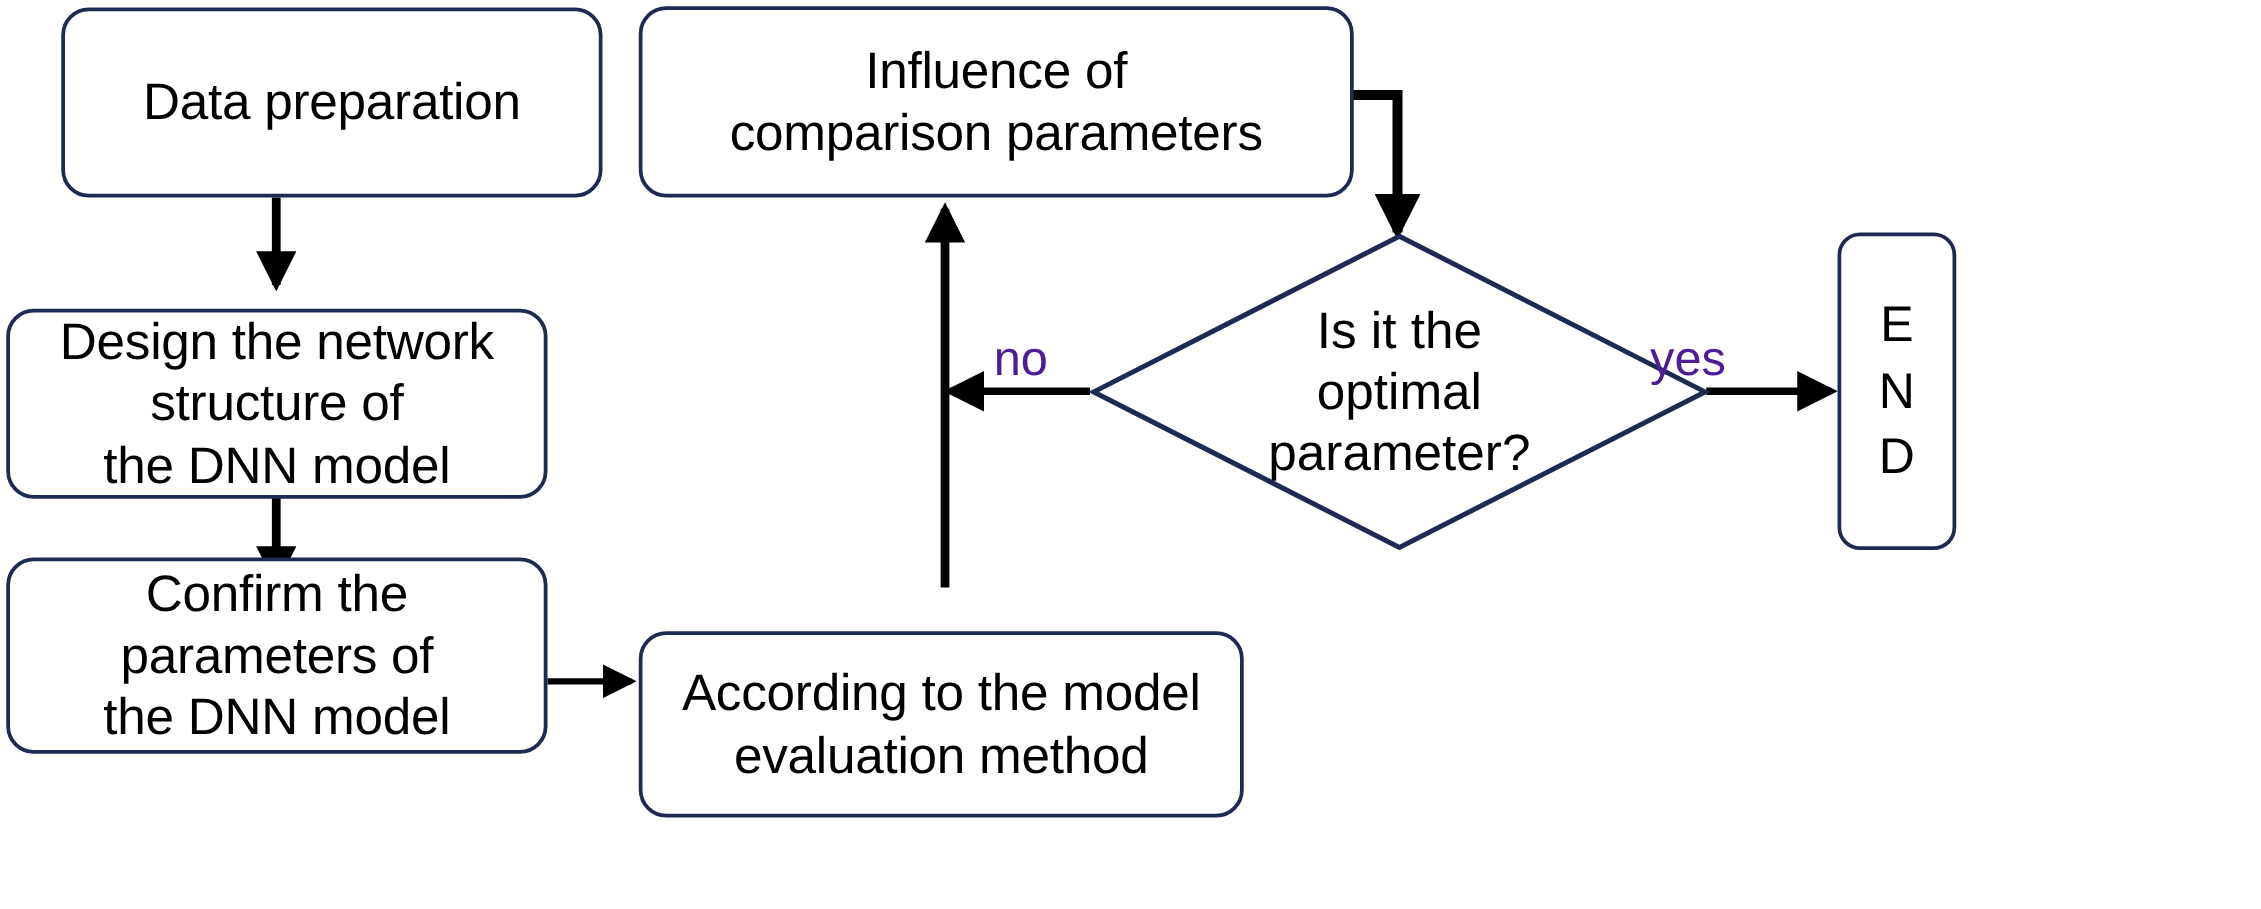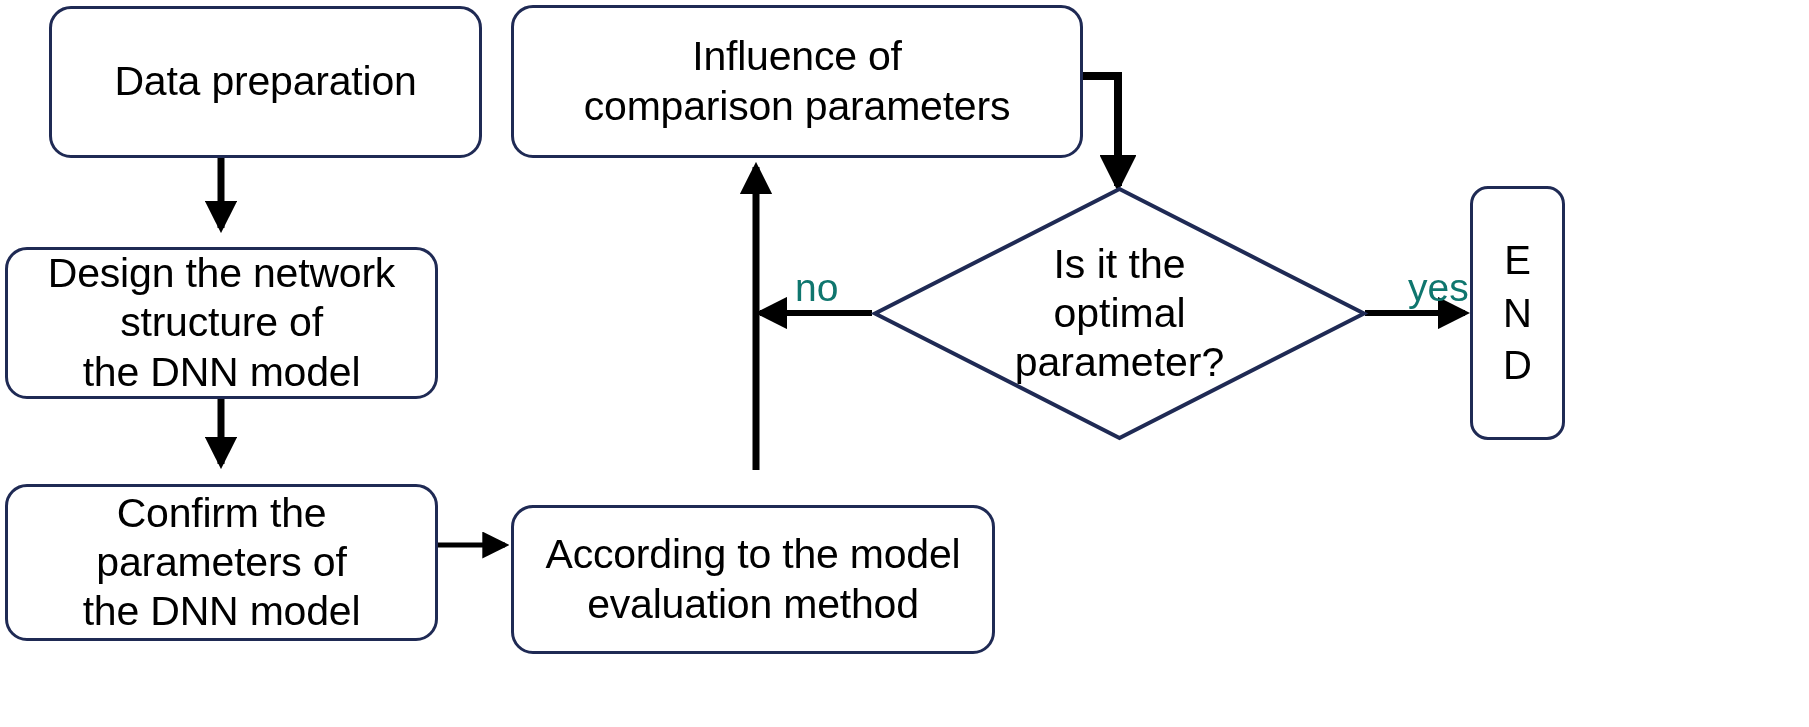--- a/index.html
+++ b/index.html
@@ -56,21 +56,21 @@
     text-align: center;
     font-size: 41px;
     line-height: 1.20;
     color: #000000;
     white-space: pre-line;
     pointer-events: none;
   }
   .edge-label {
     position: absolute;
     font-size: 39px;
-    color: #0f766e;
+    color: #4c1d95;
     white-space: nowrap;
   }
   .connectors {
     position: absolute;
     left: 0;
     top: 0;
     width: 1809px;
     height: 727px;
     pointer-events: none;
   }
@@ -125,21 +125,21 @@
       <line x1="1365" y1="313" x2="1465" y2="313" stroke="#000000" stroke-width="6" marker-end="url(#arrowThin)"></line>
     </g>
   </svg>
 
   <div class="node" style="left:5px; top:6px; width:433px; height:152px;margin-left:44px;">Data preparation</div>
 
   <div class="node" style="left:5px; top:231px; width:433px; height:152px;margin-top:16px;">Design the network
 structure of
 the DNN model</div>
 
-  <div class="node" style="left:5px; top:484px; width:433px; height:157px;">Confirm the
+  <div class="node" style="left:5px; top:446px; width:433px; height:157px;">Confirm the
 parameters of
 the DNN model</div>
 
   <div class="node" style="left:511px; top:473px; width:484px; height:149px;margin-top:32px;">According to the model
 evaluation method</div>
 
   <div class="node" style="left:511px; top:5px; width:572px; height:153px;">Influence of
 comparison parameters</div>
 
   <div class="diamond-wrap" style="left:873px; top:187px; width:493px; height:253px;">
@@ -150,15 +150,15 @@
 optimal
 parameter?</div>
   </div>
 
   <div class="node end-node" style="left:1470px; top:186px; width:95px; height:254px;">E
 N
 D</div>
 
   <div class="edge-label" style="left:795px; top:266px;">no</div>
 
-  <div class="edge-label" style="left:1408px; top:266px;">yes</div>
+  <div class="edge-label" style="left:1320px; top:266px;">yes</div>
 
 </div>
 
 </body></html>

